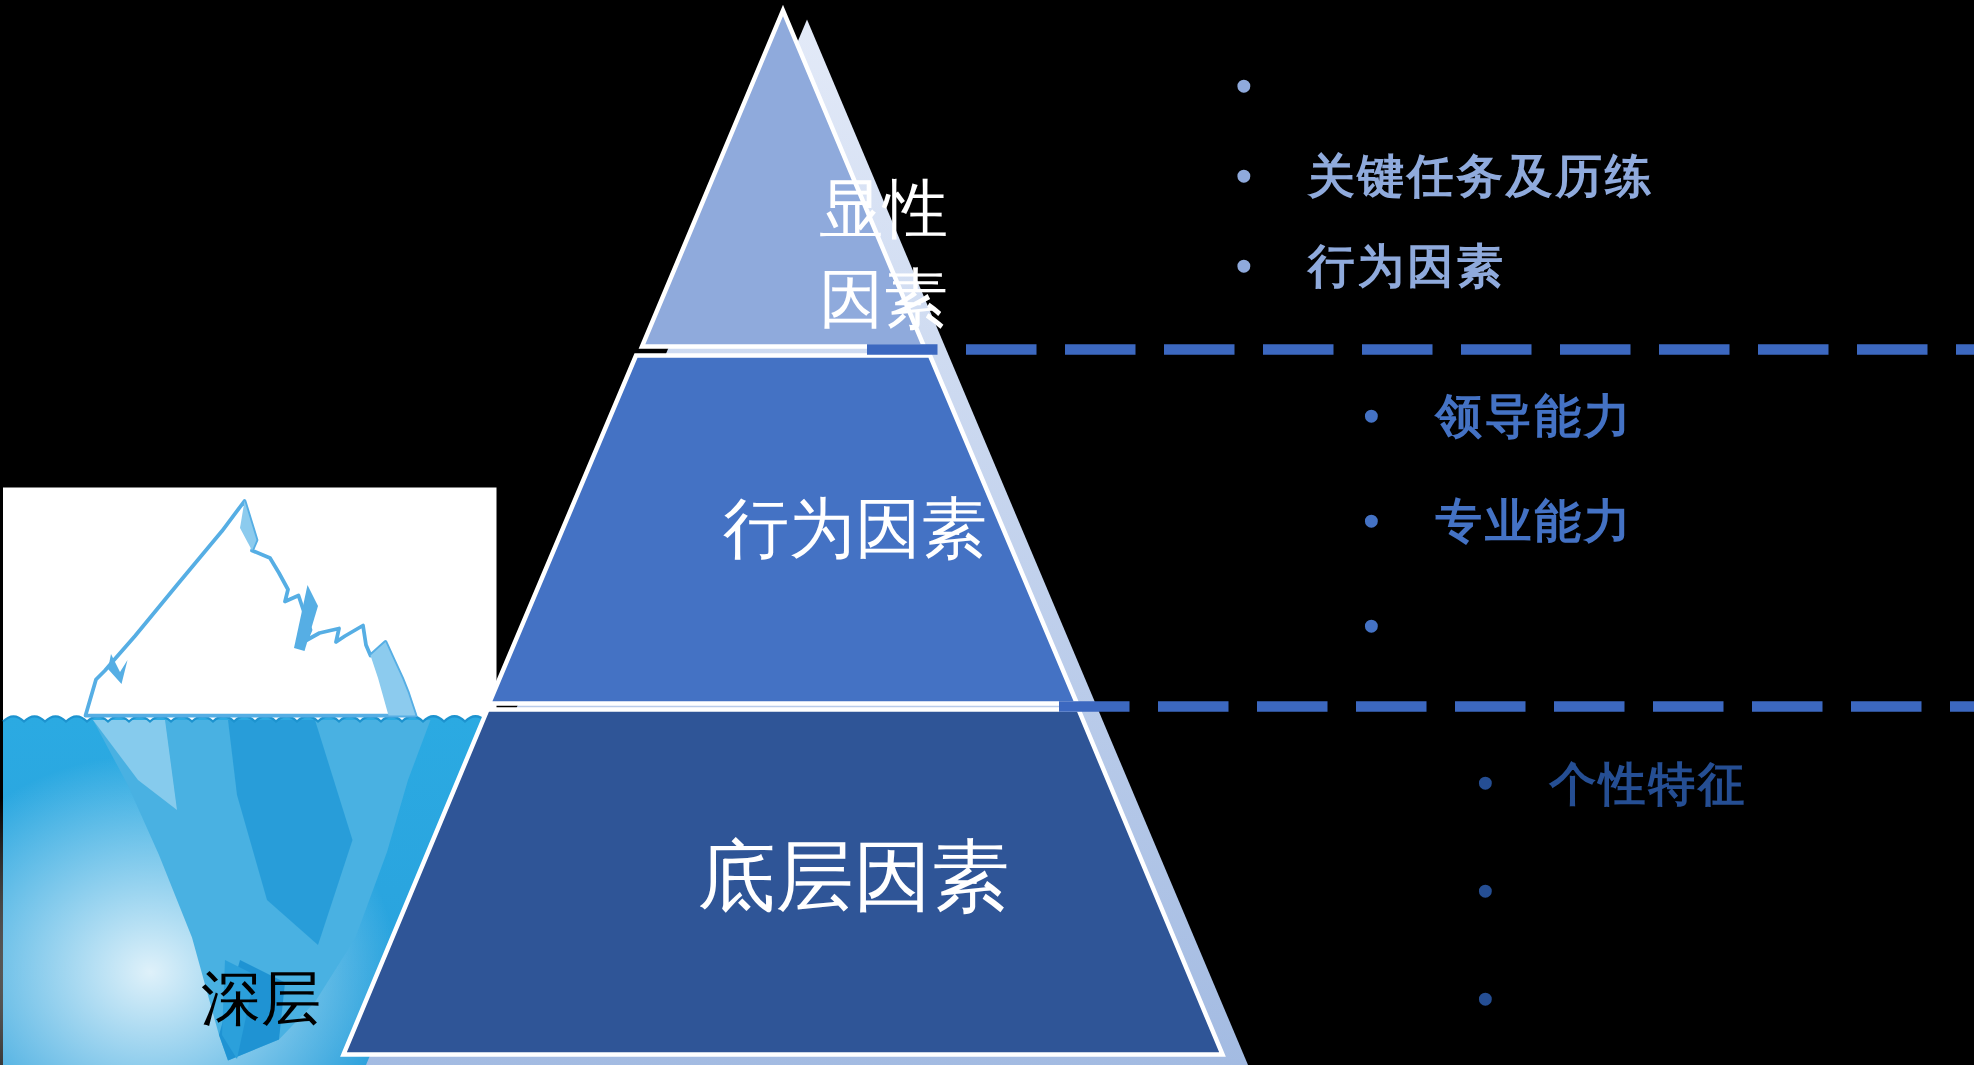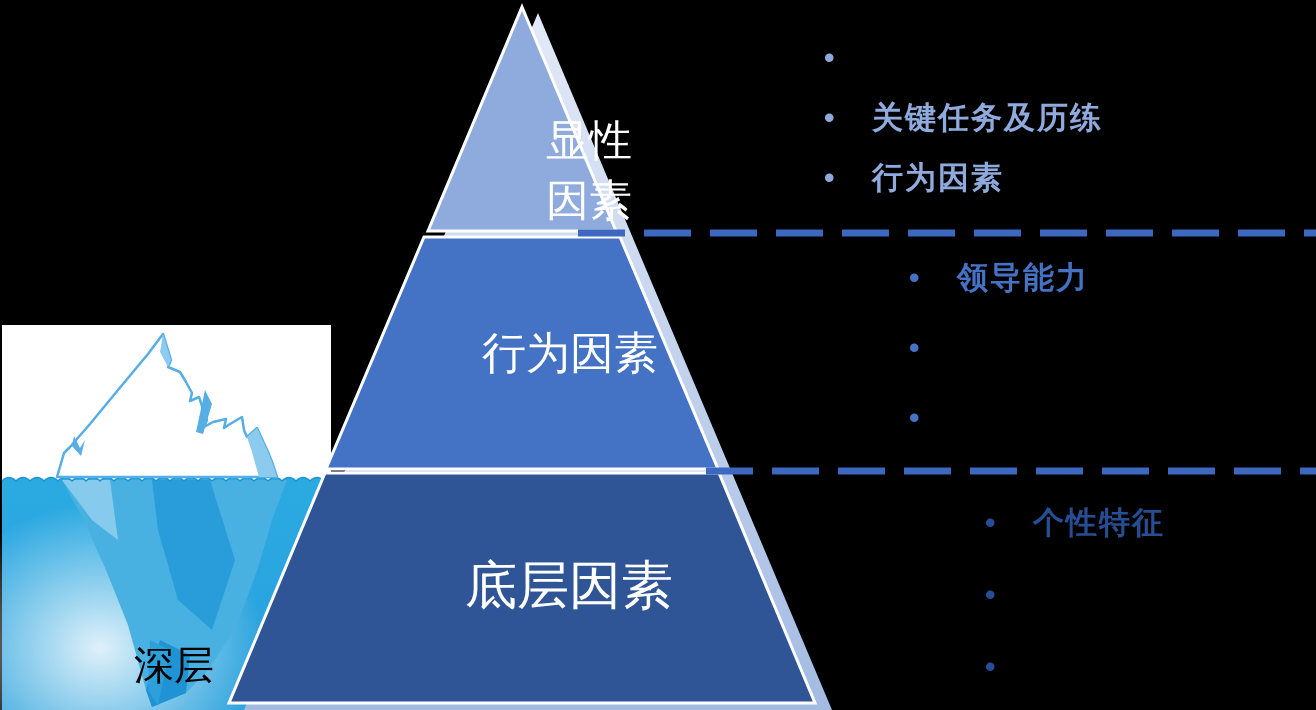--- a/index.html
+++ b/index.html
@@ -112,20 +112,21 @@
     </div>
   </div>
 
   <div class="blist list2">
     <div class="li">
       <span class="dot">•</span>
       <span class="txt">领导能力</span>
     </div>
     <div class="li">
       <span class="dot">•</span>
+      <span class="txt">专业能力</span>
     </div>
     <div class="li">
       <span class="dot">•</span>
     </div>
   </div>
 
   <div class="blist list3">
     <div class="li">
       <span class="dot">•</span>
       <span class="txt">个性特征</span>

